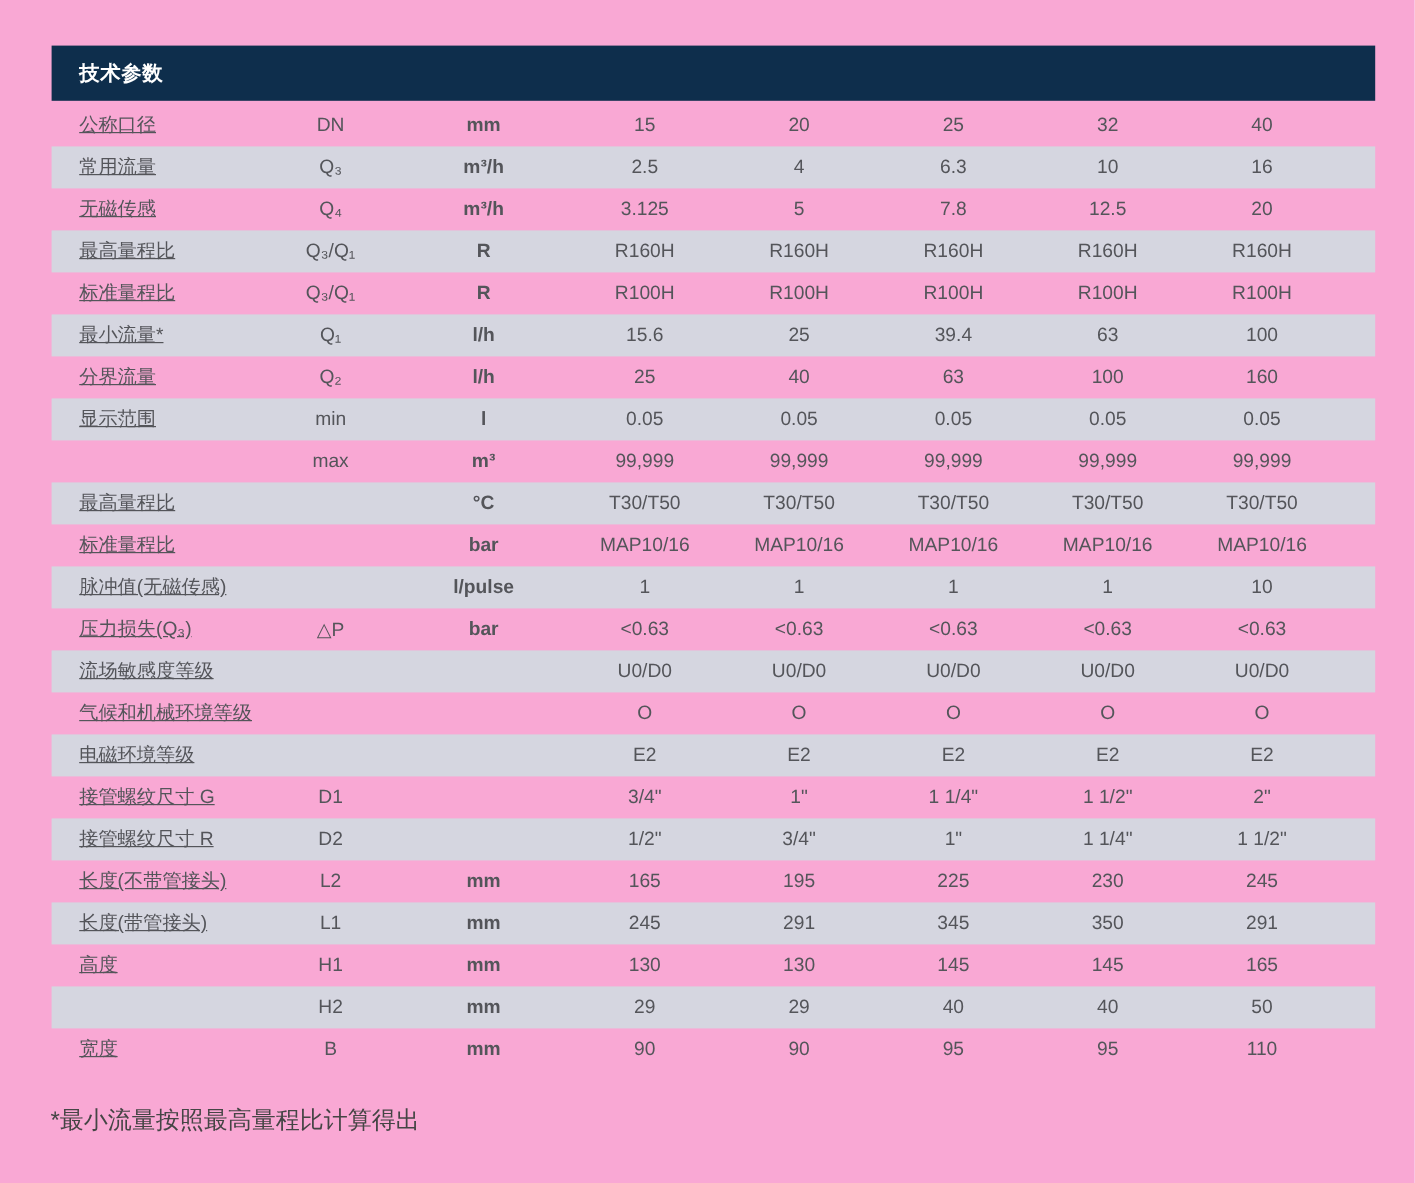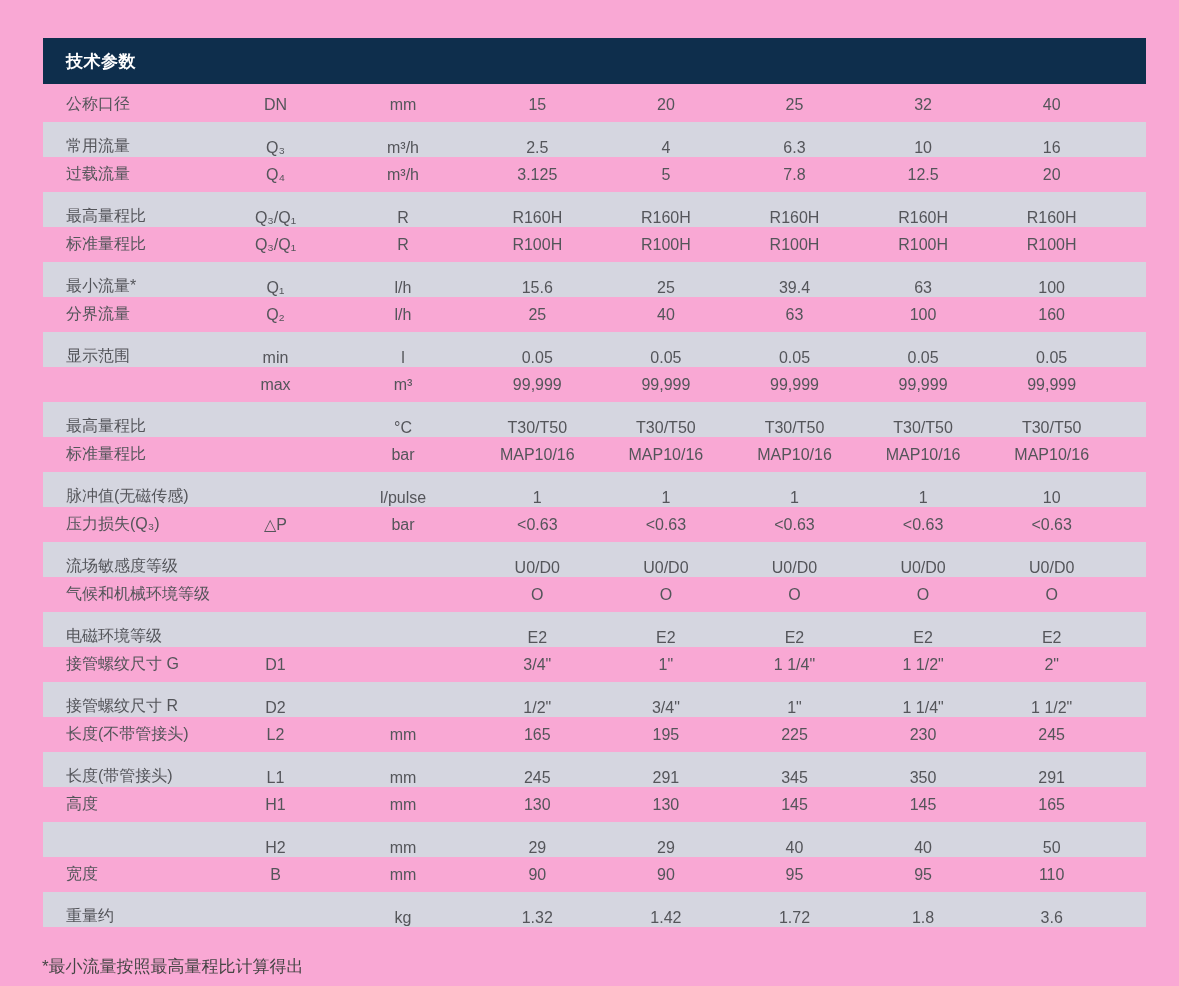--- a/index.html
+++ b/index.html
@@ -33,41 +33,42 @@
     letter-spacing: 0.5px;
   }
   .rows { width: 100%; }
   .row {
     display: flex;
     align-items: center;
     height: 35px;
     box-sizing: border-box;
     padding-right: 30px;
   }
-  .row.stripe { background: var(--stripe-bg, #d5d6e0); align-items: flex-end; }
+  .row.stripe { background: var(--stripe-bg, #d5d6e0); }
   .cell {
     font-size: 16px;
     color: var(--cell-fg, #54555a);
     text-align: center;
     white-space: nowrap;
     overflow: visible;
   }
   .cell.label {
     width: 175px;
     flex: none;
     text-align: left;
     padding-left: 23px;
     box-sizing: border-box;
+    text-decoration: underline;
   }
   .cell.sym  { width: 115px; flex: none; }
-  .cell.unit { width: 140px; flex: none; }
+  .cell.unit { width: 140px; flex: none; font-weight: bold; }
   .cell.val  { flex: 1 1 0; }
   .footnote {
     margin: 28px 0 0 -1px;
-    font-size: 17px;
+    font-size: 20px;
     color: #454545;
   }
 </style>
 </head>
 <body>
 
 <div class="page">
   <section>
     <header class="title-bar">
       <h1>技术参数</h1>
@@ -87,21 +88,21 @@
           <div class="cell label">常用流量</div>
           <div class="cell sym">Q₃</div>
           <div class="cell unit">m³/h</div>
           <div class="cell val">2.5</div>
           <div class="cell val">4</div>
           <div class="cell val">6.3</div>
           <div class="cell val">10</div>
           <div class="cell val">16</div>
         </div>
         <div class="row">
-          <div class="cell label">过载流量</div>
+          <div class="cell label">无磁传感</div>
           <div class="cell sym">Q₄</div>
           <div class="cell unit">m³/h</div>
           <div class="cell val">3.125</div>
           <div class="cell val">5</div>
           <div class="cell val">7.8</div>
           <div class="cell val">12.5</div>
           <div class="cell val">20</div>
         </div>
         <div class="row stripe">
           <div class="cell label">最高量程比</div>
@@ -296,26 +297,16 @@
         <div class="row">
           <div class="cell label">宽度</div>
           <div class="cell sym">B</div>
           <div class="cell unit">mm</div>
           <div class="cell val">90</div>
           <div class="cell val">90</div>
           <div class="cell val">95</div>
           <div class="cell val">95</div>
           <div class="cell val">110</div>
         </div>
-        <div class="row stripe">
-          <div class="cell label">重量约</div>
-          <div class="cell sym"></div>
-          <div class="cell unit">kg</div>
-          <div class="cell val">1.32</div>
-          <div class="cell val">1.42</div>
-          <div class="cell val">1.72</div>
-          <div class="cell val">1.8</div>
-          <div class="cell val">3.6</div>
-        </div>
       </div>
   </section>
   <p class="footnote">*最小流量按照最高量程比计算得出</p>
 </div>
 
 </body></html>

